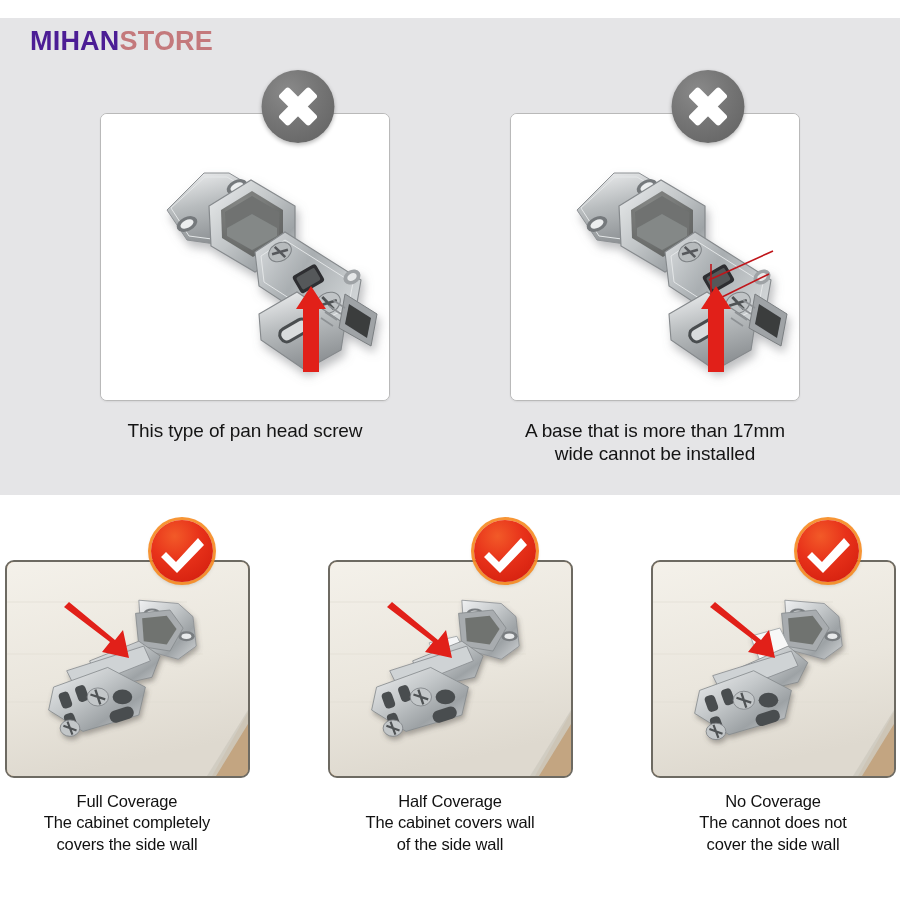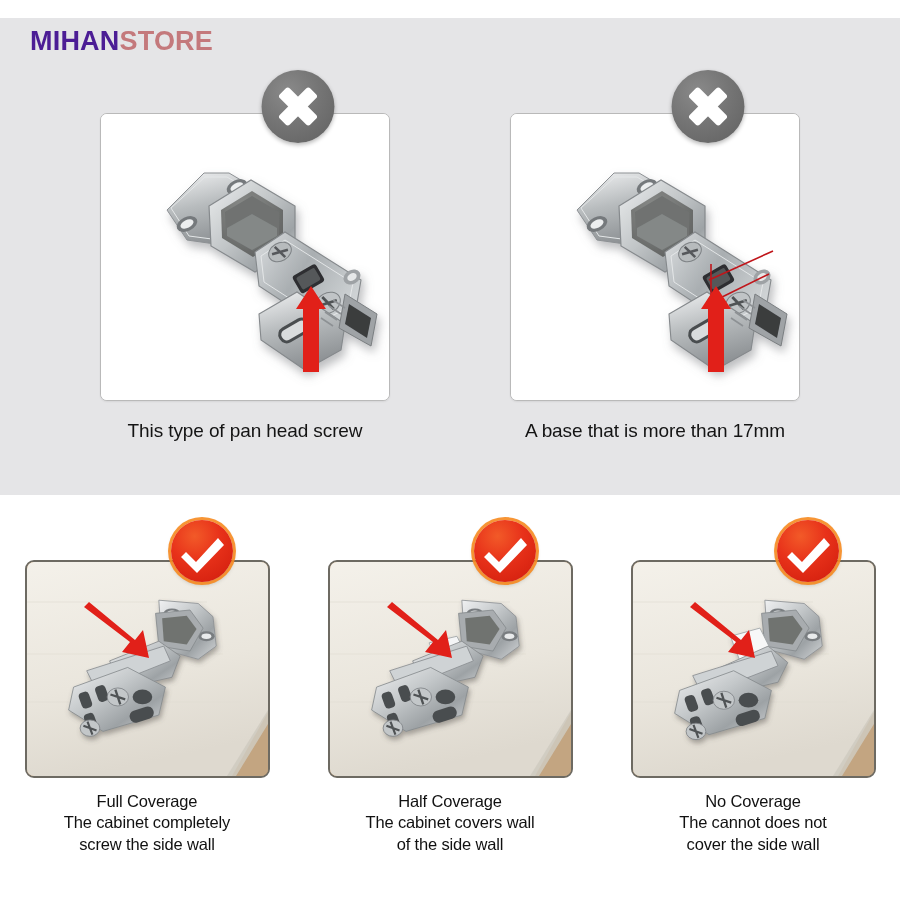--- a/index.html
+++ b/index.html
@@ -103,21 +103,21 @@
     left: 0; top: 495px;
     width: 900px; height: 405px;
     background: #ffffff;
   }
   .bottom-row {
     position: absolute;
     left: 0; top: 65px;
     width: 900px;
     display: flex;
     justify-content: center;
-    gap: 58px;
+    gap: 78px;
   }
   .bot-cell {
     width: 245px;
     position: relative;
     display: flex;
     flex-direction: column;
     align-items: center;
   }
   .photo-card {
     width: 245px; height: 218px;
@@ -317,20 +317,21 @@
           </g>
 
           <g fill="#e12019">
             <path d="M207,258 L207,195 L200,195 L215,172 L230,195 L223,195 L223,258 Z" transform="translate(-10,0)"></path>
           </g>
         </svg>
       </div>
 
       <div class="cap">
         <span class="l">A base that is more than 17mm</span>
+        <span class="l">wide cannot be installed</span>
       </div>
     </div>
 
   </div>
 </div>
 
 <div class="bottom-section">
   <div class="bottom-row">
 
     <div class="bot-cell">
@@ -403,21 +404,21 @@
 
           <g fill="#e12019">
             <path d="M62,40 L108,78 L116,68 L122,96 L95,90 L103,80 L57,45 Z"></path>
           </g>
         </svg>
       </div>
 
       <div class="cap2">
         <span class="t">Full Coverage</span>
         <span class="t">The cabinet completely</span>
-        <span class="t">screw the side wall</span>
+        <span class="t">covers the side wall</span>
       </div>
     </div>
 
     <div class="bot-cell">
       <div class="badge-check">
         <svg width="62" height="62" viewBox="0 0 62 62" aria-hidden="true">
           <path d="M15,32 L25,42 L47,18 L53,25 L26,53 L10,37 Z" fill="#ffffff"></path>
         </svg>
       </div>
 

